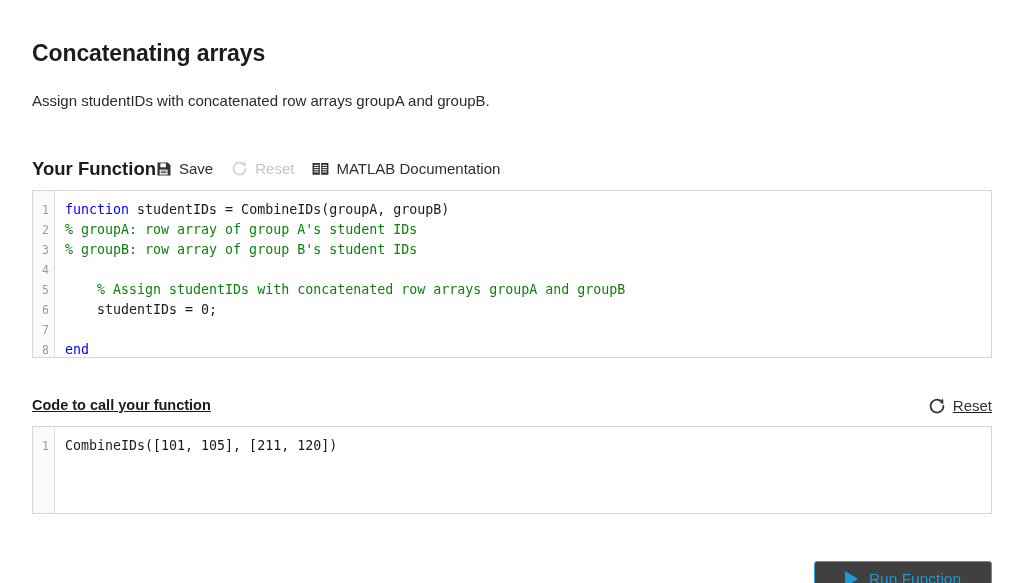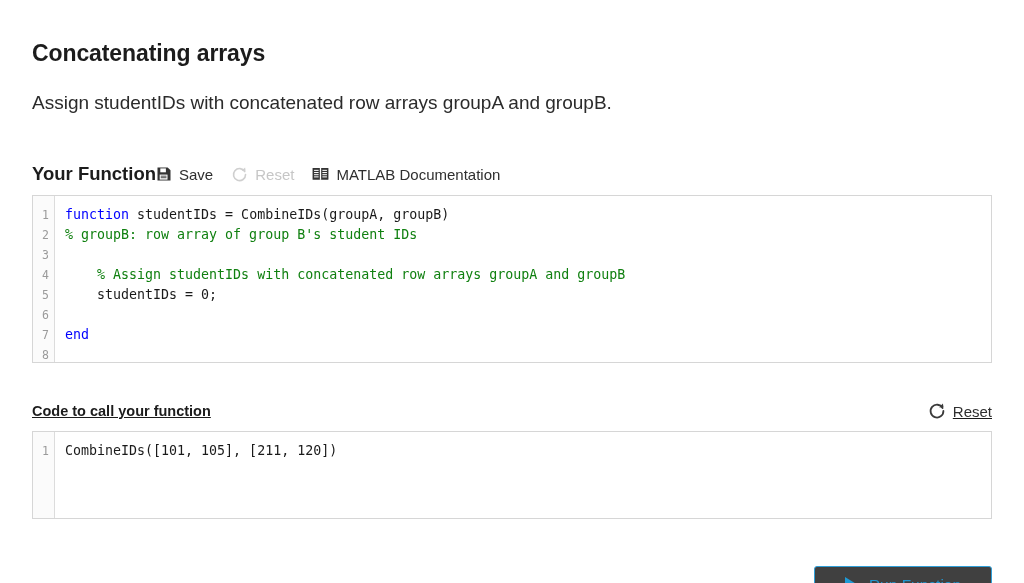--- a/index.html
+++ b/index.html
@@ -24,21 +24,21 @@
   
   .page-title {
     font-size: 23px;
     font-weight: 600;
     letter-spacing: -0.1px;
     color: #1c1c1c;
     margin: 0 0 22px 0;
     line-height: 1.2;
   }
   .page-desc {
-    font-size: 19px;
+    font-size: 15px;
     color: #2b2b2b;
     margin: 0;
     line-height: 1.4;
   }
 
   
   .section-head {
     display: flex;
     align-items: center;
     justify-content: flex-start;
@@ -230,20 +230,21 @@
         <div>2</div>
         <div>3</div>
         <div>4</div>
         <div>5</div>
         <div>6</div>
         <div>7</div>
         <div>8</div>
       </div>
     <div class="code-area" id="editor-code">
         <div class="code-line"><span class="tok-keyword">function</span><span class="tok-plain"> studentIDs = CombineIDs(groupA, groupB)</span></div>
+        <div class="code-line"><span class="tok-comment">% groupA: row array of group A's student IDs</span></div>
         <div class="code-line"><span class="tok-comment">% groupB: row array of group B's student IDs</span></div>
         <div class="code-line">&nbsp;</div>
         <div class="code-line"><span class="tok-comment">    % Assign studentIDs with concatenated row arrays groupA and groupB</span></div>
         <div class="code-line"><span class="tok-plain">    studentIDs = 0;</span></div>
         <div class="code-line">&nbsp;</div>
         <div class="code-line"><span class="tok-keyword">end</span></div>
       </div>
   </div>
 
   <div class="call-head">

